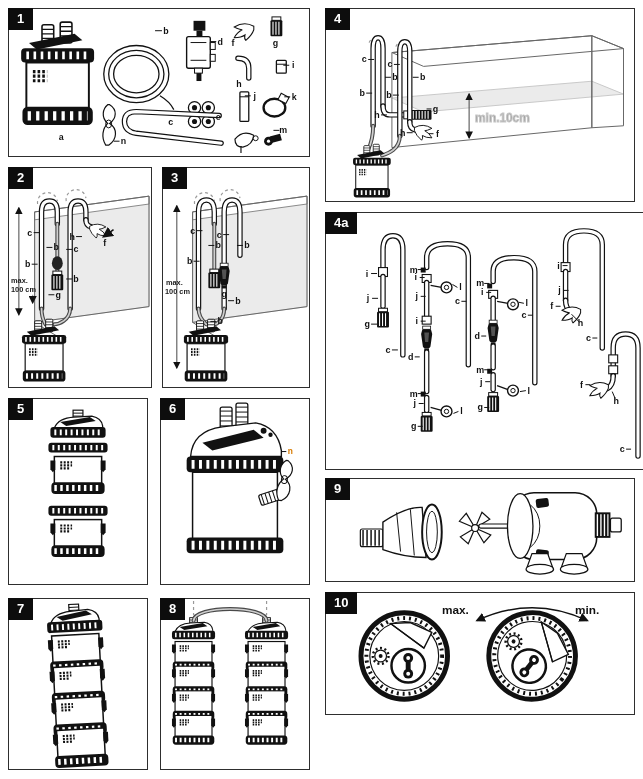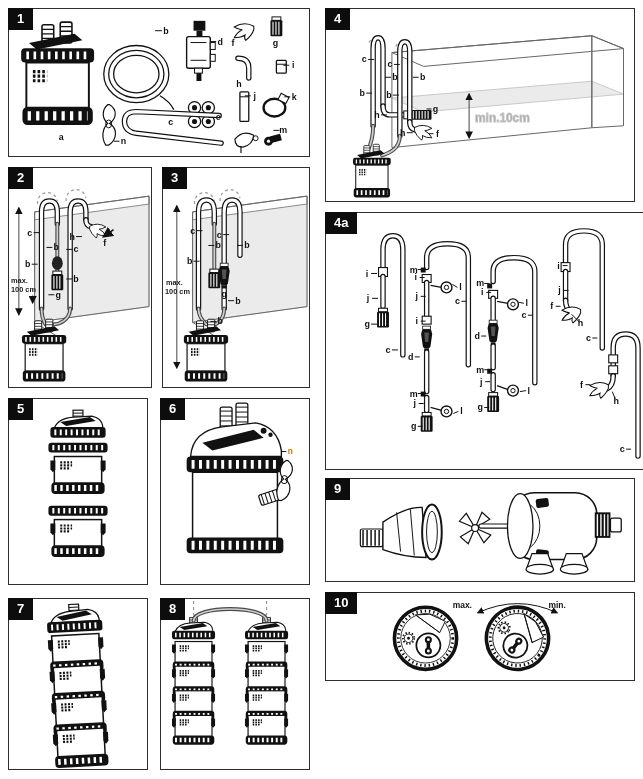--- a/index.html
+++ b/index.html
@@ -618,21 +618,21 @@
       <g>
         <path d="M208 76 L224 76 L229 90 L203 90 Z" fill="#fff" stroke="#111" stroke-width="1.2"></path>
         <ellipse cx="216" cy="92" rx="14" ry="5" fill="#fff" stroke="#111" stroke-width="1.3"></ellipse>
         <path d="M243 76 L259 76 L264 90 L238 90 Z" fill="#fff" stroke="#111" stroke-width="1.2"></path>
         <ellipse cx="251" cy="92" rx="14" ry="5" fill="#fff" stroke="#111" stroke-width="1.3"></ellipse>
       </g>
       <g></g>
     </svg>
   </section>
 
-  <section class="panel" style="left:325px;top:592px;width:310px;height:89px">
+  <section class="panel" style="left:325px;top:592px;width:310px;height:123px">
     <div class="badge">10</div>
     <svg viewBox="0 0 310 123">
       <use href="#dial" transform="translate(78,64)"></use>
       <use href="#dial" transform="translate(208,64) rotate(38)"></use>
       <path d="M152 28 Q208 2 264 28" fill="none" stroke="#111" stroke-width="1.4" marker-start="url(#arr)" marker-end="url(#arr)"></path>
       <g>
           <text x="130" y="21" class="lbl big">max.</text>
           <text x="264" y="21" class="lbl big">min.</text>
         </g>
     </svg>

